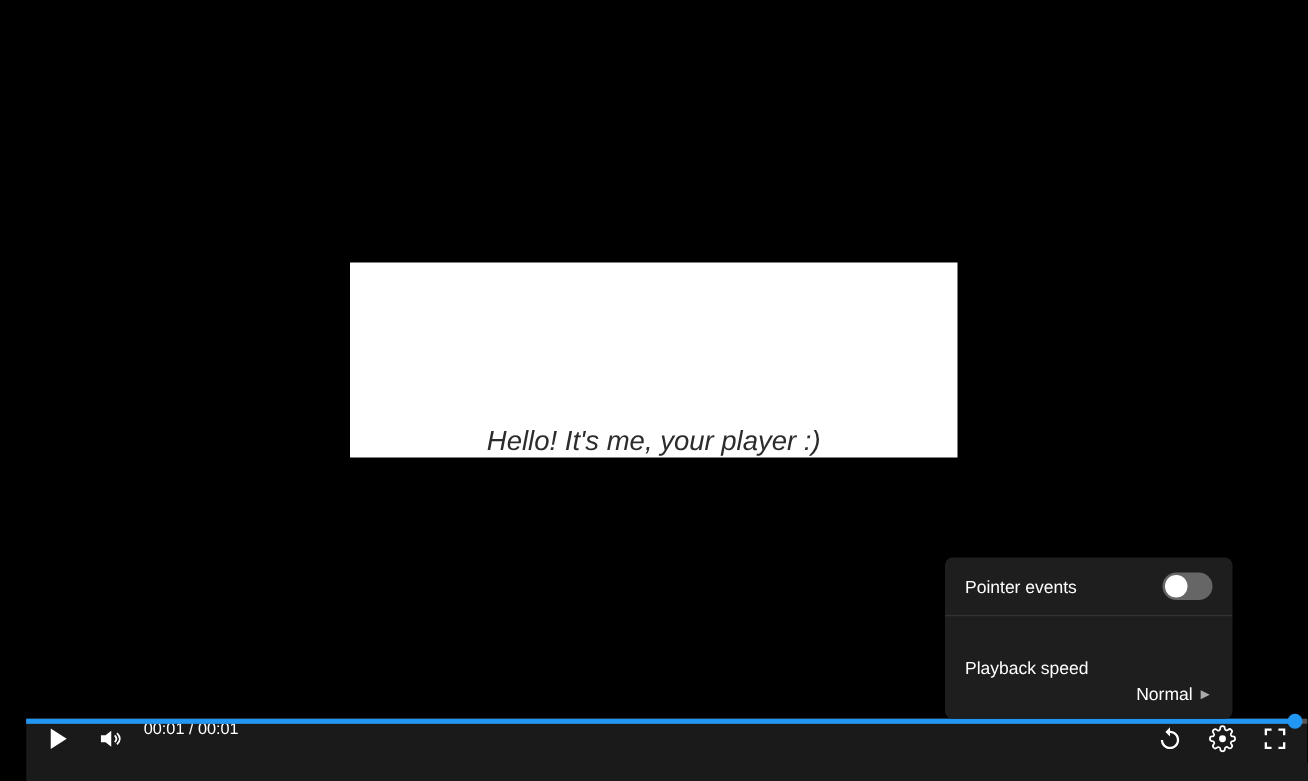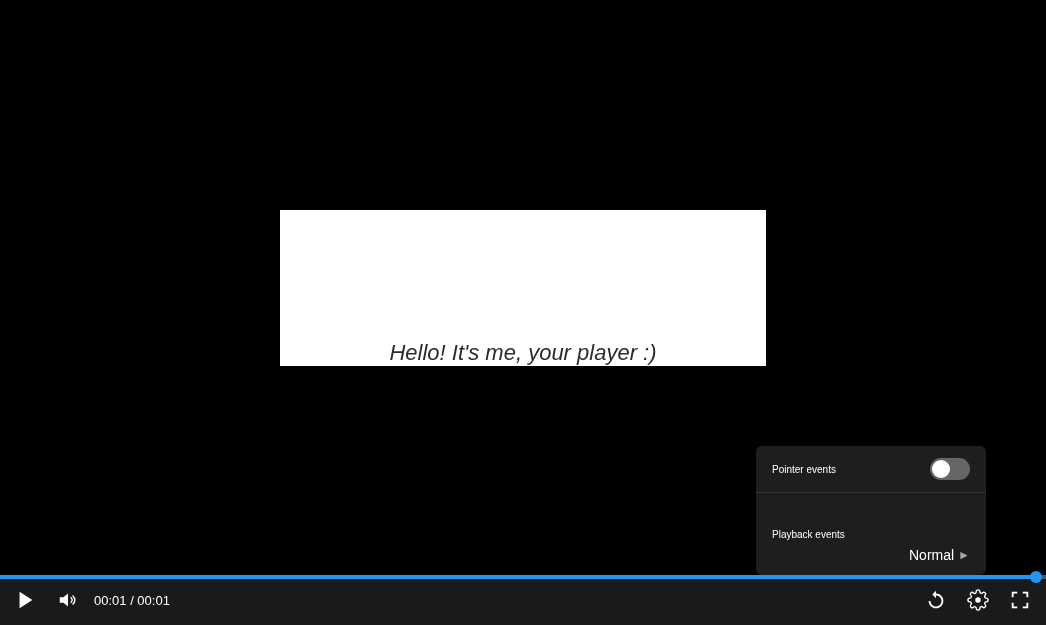--- a/index.html
+++ b/index.html
@@ -75,21 +75,21 @@
       padding: 12px 16px;
       border-bottom: 1px solid #333;
     }
 
     .settings-row:last-child {
       border-bottom: none;
     }
 
     .settings-label {
       color: #fff;
-      font-size: 10px;
+      font-size: 14px;
     }
 
     
     .toggle {
       position: relative;
       width: 40px;
       height: 22px;
       border-radius: 11px;
       cursor: pointer;
     }
@@ -131,24 +131,24 @@
     .chevron-right {
       color: #aaa;
       font-size: 12px;
     }
 
     
     .controls-bar {
       height: 50px;
       background: #1a1a1a;
       display: flex;
-      align-items: center;
       padding: 0 10px;
       gap: 10px;
       position: relative;
+      margin-left: 21px;
     }
 
     
     .progress-bar-container {
       position: absolute;
       top: 0;
       left: 0;
       right: 0;
       height: 4px;
       background: #555;
@@ -218,21 +218,21 @@
 
     <div class="settings-row">
       <span class="settings-label">Pointer events</span>
       <div class="toggle off">
         <div class="toggle-thumb"></div>
       </div>
     </div>
 
 
     <div class="settings-row">
-      <span class="settings-label">Playback events</span>
+      <span class="settings-label">Playback speed</span>
       <div class="playback-speed-value">
         <span>Normal</span>
         <span class="chevron-right">►</span>
       </div>
     </div>
   </div>
 
   <div class="controls-bar">
 
     <div class="progress-bar-container">

